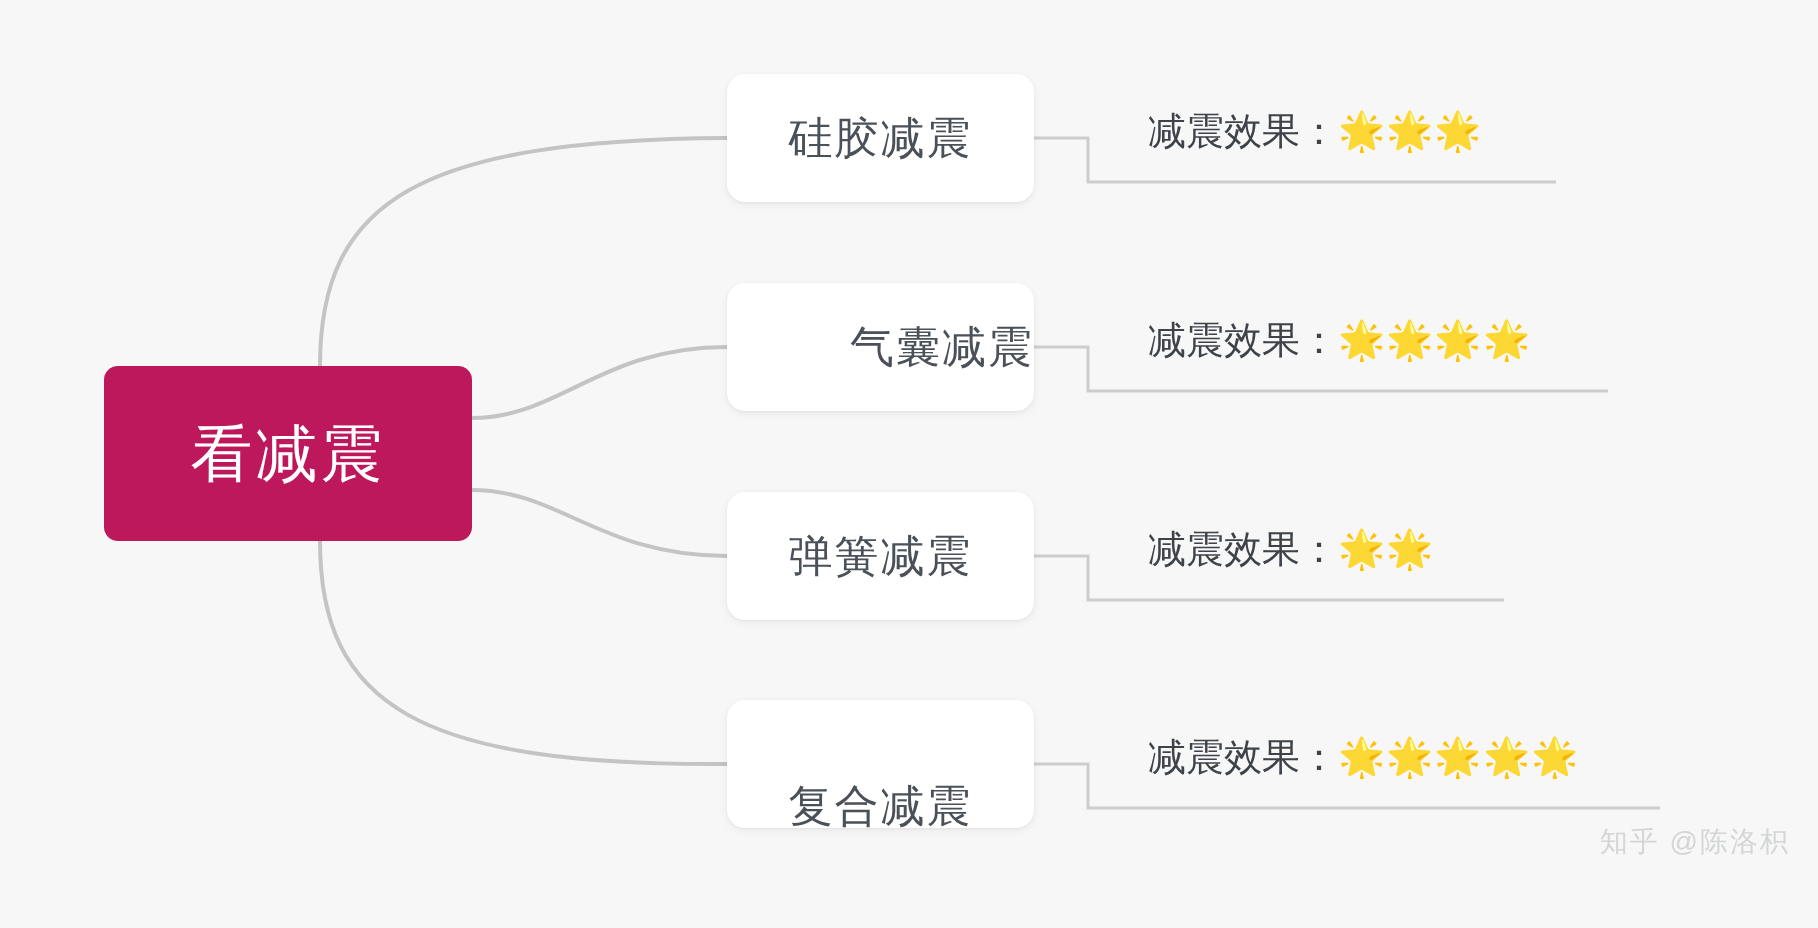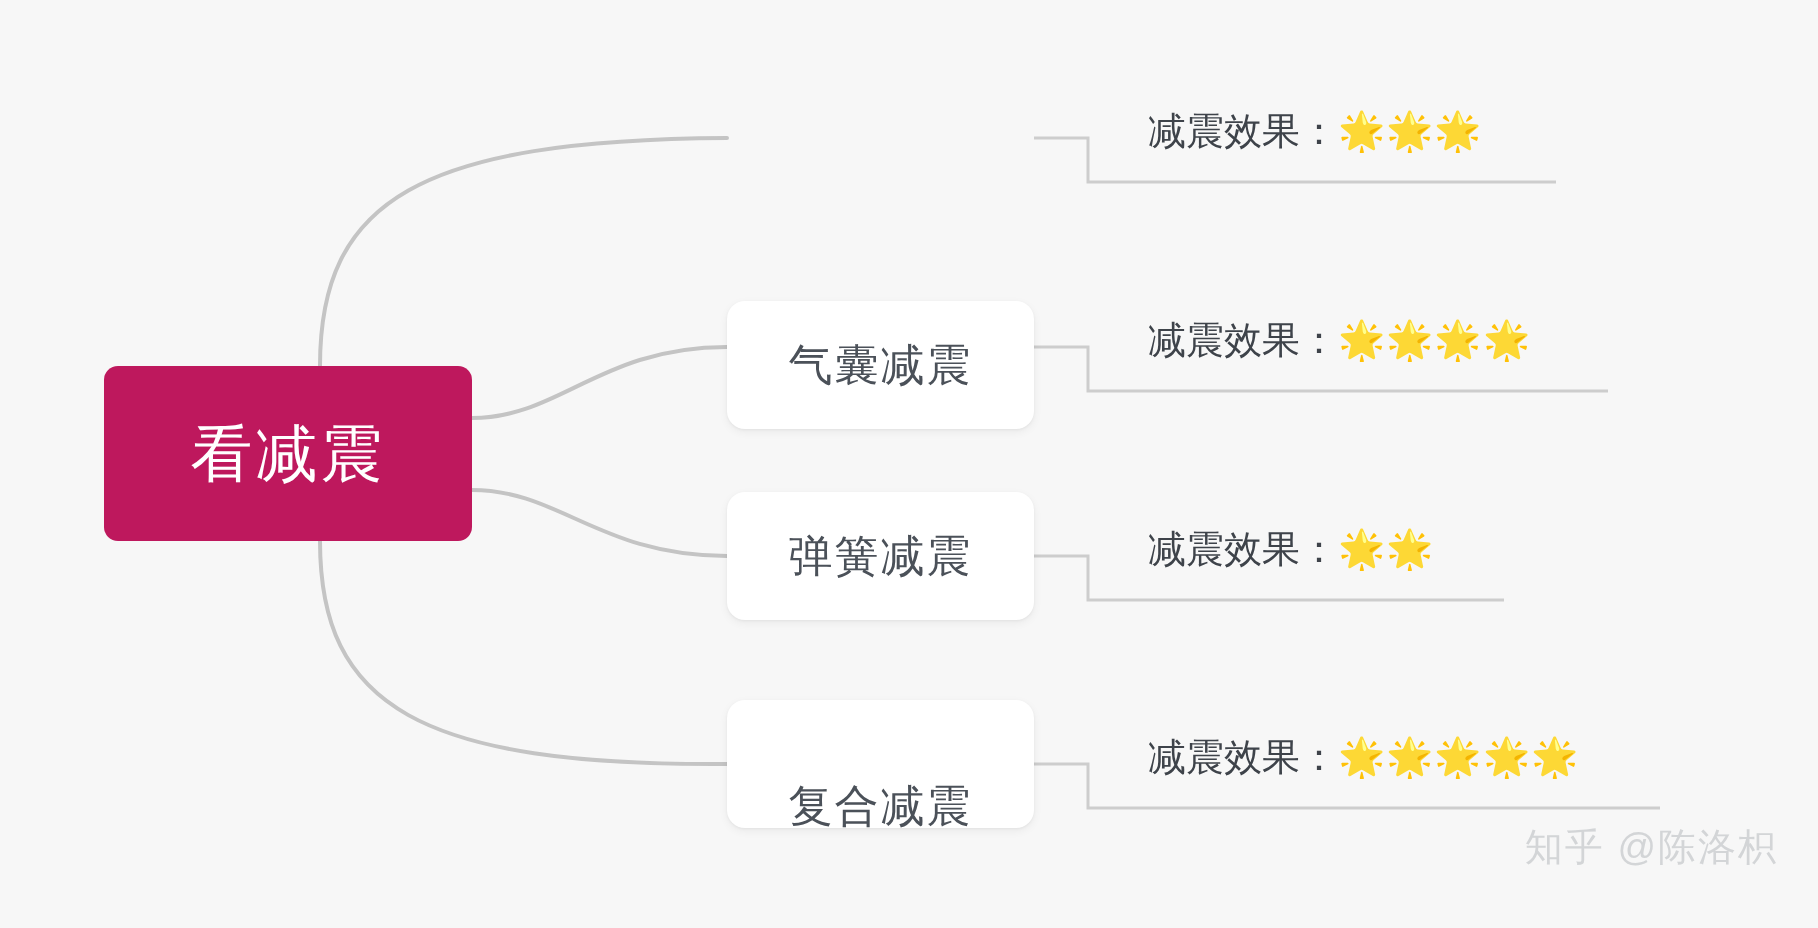--- a/index.html
+++ b/index.html
@@ -82,30 +82,30 @@
   }
   .leaf-stars {
     font-size: 38px;
     line-height: 1.25;
     letter-spacing: 1px;
     white-space: nowrap;
     font-family: "DejaVu Sans", sans-serif;
   }
   .watermark {
     position: absolute;
-    right: 40px;
+    right: 28px;
     top: 828px;
     color: #d3d5d7;
-    font-size: 38px;
+    font-size: 28px;
     letter-spacing: 2px;
     white-space: nowrap;
     line-height: 1;
   }
   .node-1 { top: 74px; }
-  .node-2 { top: 301px; }
+  .node-2 { top: 283px; justify-content: flex-end; }
   .node-3 { top: 492px; }
   .node-4 { top: 700px; align-items: flex-end; }
   .leaf-1 { left: 1148px; top: 108px; }
   .leaf-2 { left: 1148px; top: 317px; }
   .leaf-3 { left: 1148px; top: 526px; }
   .leaf-4 { left: 1148px; top: 734px; }
 </style>
 </head>
 <body>
 
@@ -123,20 +123,23 @@
       <path d="M 1034 347 L 1088 347 L 1088 391 L 1608 391"></path>
       <path d="M 1034 556 L 1088 556 L 1088 600 L 1504 600"></path>
       <path d="M 1034 764 L 1088 764 L 1088 808 L 1660 808"></path>
     </g>
   </svg>
 
   <div class="root-node">
     <span class="root-label">看减震</span>
   </div>
 
+  <div class="branch-node node-1">
+    <span class="branch-label">硅胶减震</span>
+  </div>
   <div class="branch-node node-2">
     <span class="branch-label">气囊减震</span>
   </div>
   <div class="branch-node node-3">
     <span class="branch-label">弹簧减震</span>
   </div>
   <div class="branch-node node-4">
     <span class="branch-label">复合减震</span>
   </div>
 

